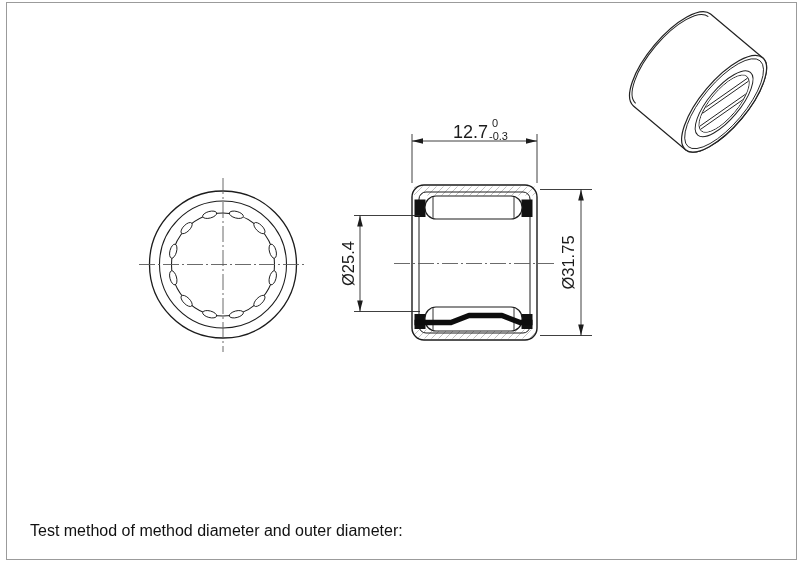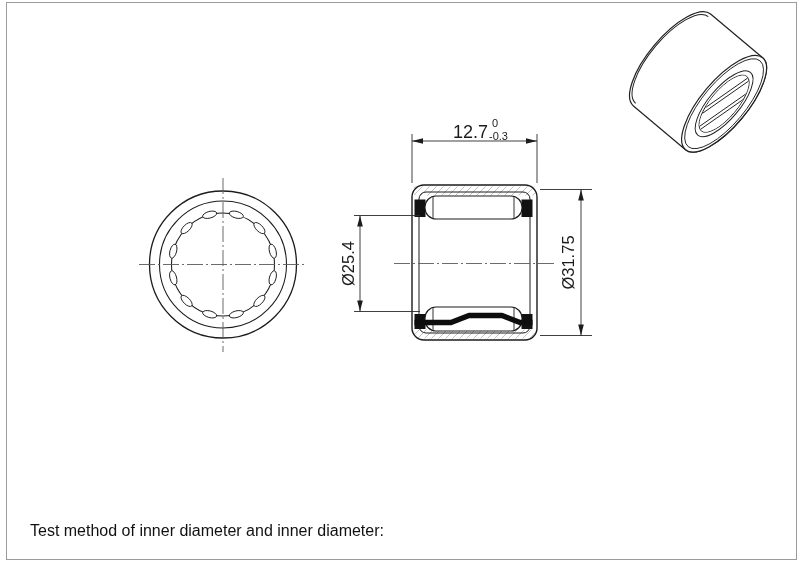--- a/index.html
+++ b/index.html
@@ -140,17 +140,17 @@
           <rect x="-42" y="-16.5" width="84" height="9" rx="4.5"></rect>
           <rect x="-42" y="-4.5" width="84" height="9" rx="4.5"></rect>
           <rect x="-42" y="7.5" width="84" height="9" rx="4.5"></rect>
           <rect x="-42" y="19.5" width="84" height="9" rx="4.5"></rect>
         </g>
       </g>
     </g>
   </svg>
 
   <div class="notes">
-    <div>Test method of inner diameter and inner diameter:</div>
+    <div>Test method of method diameter and outer diameter:</div>
     
     
   </div>
 </div>
 
 </body></html>

